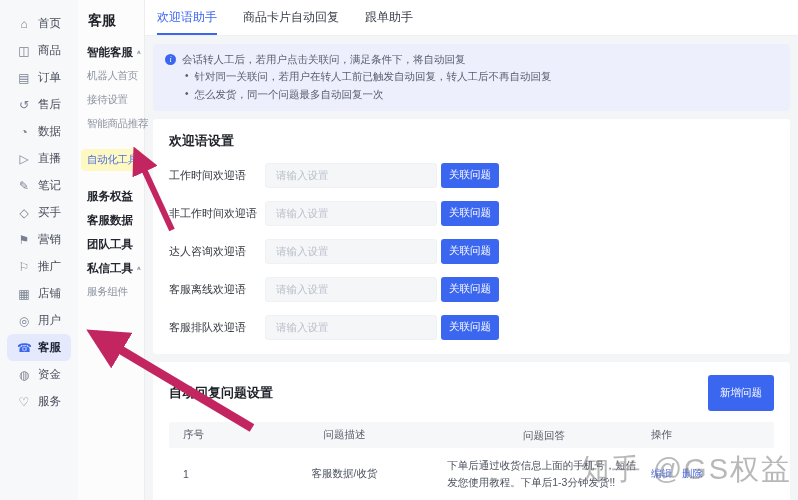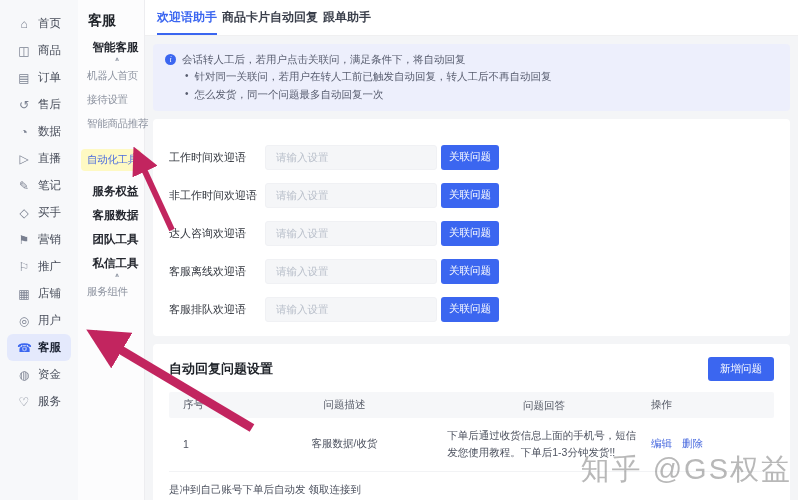--- a/index.html
+++ b/index.html
@@ -16,45 +16,45 @@
   
   .left-rail{position:absolute;left:0;top:0;width:78px;height:500px;background:#f7f8fa;padding-top:10px;z-index:2;}
   .rail-item{height:27px;display:flex;align-items:center;gap:7px;padding-left:17px;font-size:11.5px;color:#474c59;cursor:pointer;}
   .rail-item .ricon{width:14px;font-size:12px;color:#7a8090;text-align:center;line-height:1;}
   .rail-item.active{margin:0 7px;padding-left:10px;background:#e4e9fc;border-radius:6px;color:#1c2333;font-weight:bold;}
   .rail-item.active .ricon{color:var(--accent);}
   
   .sub-rail{position:absolute;left:78px;top:0;width:67px;height:500px;background:#fcfcfd;border-right:1px solid #ededf0;z-index:2;}
   .sub-title{font-size:14px;font-weight:bold;color:#1f2329;margin:12px 0 10px 10px;}
   .sub-item{height:24px;display:flex;align-items:center;padding-left:9px;font-size:10.5px;color:#8d93a0;letter-spacing:-0.3px;cursor:pointer;white-space:nowrap;}
-  .sub-item.group{font-size:11.5px;font-weight:bold;color:#23262e;letter-spacing:0;flex-direction:column;}
+  .sub-item.group{font-size:11.5px;font-weight:bold;color:#23262e;letter-spacing:0;}
   .sub-item .caret{font-size:7px;color:#9aa0ac;margin-left:3px;transform:scaleY(.8);}
   .sub-item.active{margin:13px 3px;padding:2px 6px;height:22px;background:#fef9c3;border-radius:4px;color:#4a6bdf;}
   
   .main{position:absolute;left:145px;top:0;width:653px;height:500px;}
-  .tabbar{height:36px;background:#fff;border-bottom:1px solid #f0f0f1;display:flex;align-items:stretch;padding-left:12px;gap:5px;font-weight:bold;}
+  .tabbar{height:36px;background:#fff;border-bottom:1px solid #f0f0f1;display:flex;align-items:stretch;padding-left:12px;gap:26px;}
   .tab{display:flex;align-items:center;font-size:12px;color:#3a3f4b;position:relative;cursor:pointer;white-space:nowrap;}
   .tab.active{color:var(--accent);}
   .tab.active::after{content:"";position:absolute;left:0;right:0;bottom:0;height:2px;background:var(--accent);}
   .notice{margin:8px 8px 0;background:#edeffc;border-radius:4px;padding:7px 12px 8px;font-size:10.5px;color:#575c6e;line-height:1.65;}
   .notice-line1{display:flex;align-items:center;gap:6px;}
   .info-icon{width:11px;height:11px;border-radius:50%;background:var(--accent);color:#fff;font-size:8px;line-height:11px;text-align:center;font-style:italic;flex:0 0 11px;font-family:"Liberation Serif",serif;}
   .notice-bullet{display:flex;gap:6px;padding-left:20px;}
   .notice-bullet .dot{font-size:10px;}
   .card{margin:8px 8px 0;background:#fff;border-radius:4px;padding:13px 16px 14px;}
   .card-title{font-size:13px;font-weight:bold;color:#1f2329;}
   
   .form-row{display:flex;align-items:center;margin-top:13px;}
   .form-label{width:96px;font-size:11px;color:#33373f;flex:0 0 96px;}
   .setting-input{width:172px;height:25px;background:#f5f6f8;border:1px solid #f0f1f4;border-radius:3px;padding:0 10px;font-size:10.5px;color:#33373f;outline:none;font-family:inherit;}
   .setting-input::placeholder{color:#bac0cb;}
   .link-btn{margin-left:4px;height:25px;padding:0 8px;background:var(--accent);color:#fff;border:none;border-radius:3px;font-size:10.5px;cursor:pointer;font-family:inherit;white-space:nowrap;}
   
   .card2-head{display:flex;align-items:center;justify-content:space-between;}
-  .add-btn{height:24px;padding:0 12px;background:var(--accent);color:#fff;border:none;border-radius:3px;font-size:10.5px;cursor:pointer;font-family:Liberation Sans, sans-serif;white-space:nowrap;}
+  .add-btn{height:36px;padding:0 12px;background:var(--accent);color:#fff;border:none;border-radius:3px;font-size:10.5px;cursor:pointer;font-family:Liberation Sans, sans-serif;white-space:nowrap;}
   .table{margin-top:11px;}
   .thead{display:flex;align-items:center;height:26px;background:#f6f7f9;border-radius:2px;font-size:10.5px;color:#555a66;}
   .trow{display:flex;align-items:center;padding:9px 0;border-bottom:1px solid #f2f3f5;font-size:10.5px;color:#4e5360;}
   .c1{flex:0 0 12%;padding-left:14px;}
   .c2{flex:0 0 34%;text-align:center;}
   .c3{flex:0 0 32%;line-height:1.65;}
   .thead .c3{text-align:center;line-height:1;}
   .c4{flex:0 0 22%;padding-left:10px;display:flex;gap:10px;}
   .thead .c4{display:block;}
   .op-link{color:#4a6bdf;cursor:pointer;font-size:10.5px;}
@@ -183,20 +183,21 @@
         <span class="dot">•</span>
         <span>针对同一关联问，若用户在转人工前已触发自动回复，转人工后不再自动回复</span>
       </div>
     <div class="notice-bullet">
         <span class="dot">•</span>
         <span>怎么发货，同一个问题最多自动回复一次</span>
       </div>
   </div>
 
   <section class="card">
+    <div class="card-title">欢迎语设置</div>
 
     <div class="form-row">
       <span class="form-label">工作时间欢迎语</span>
       <input class="setting-input" placeholder="请输入设置" style="">
       <button class="link-btn">关联问题</button>
     </div>
     <div class="form-row">
       <span class="form-label">非工作时间欢迎语</span>
       <input class="setting-input" placeholder="请输入设置" style="">
       <button class="link-btn">关联问题</button>

